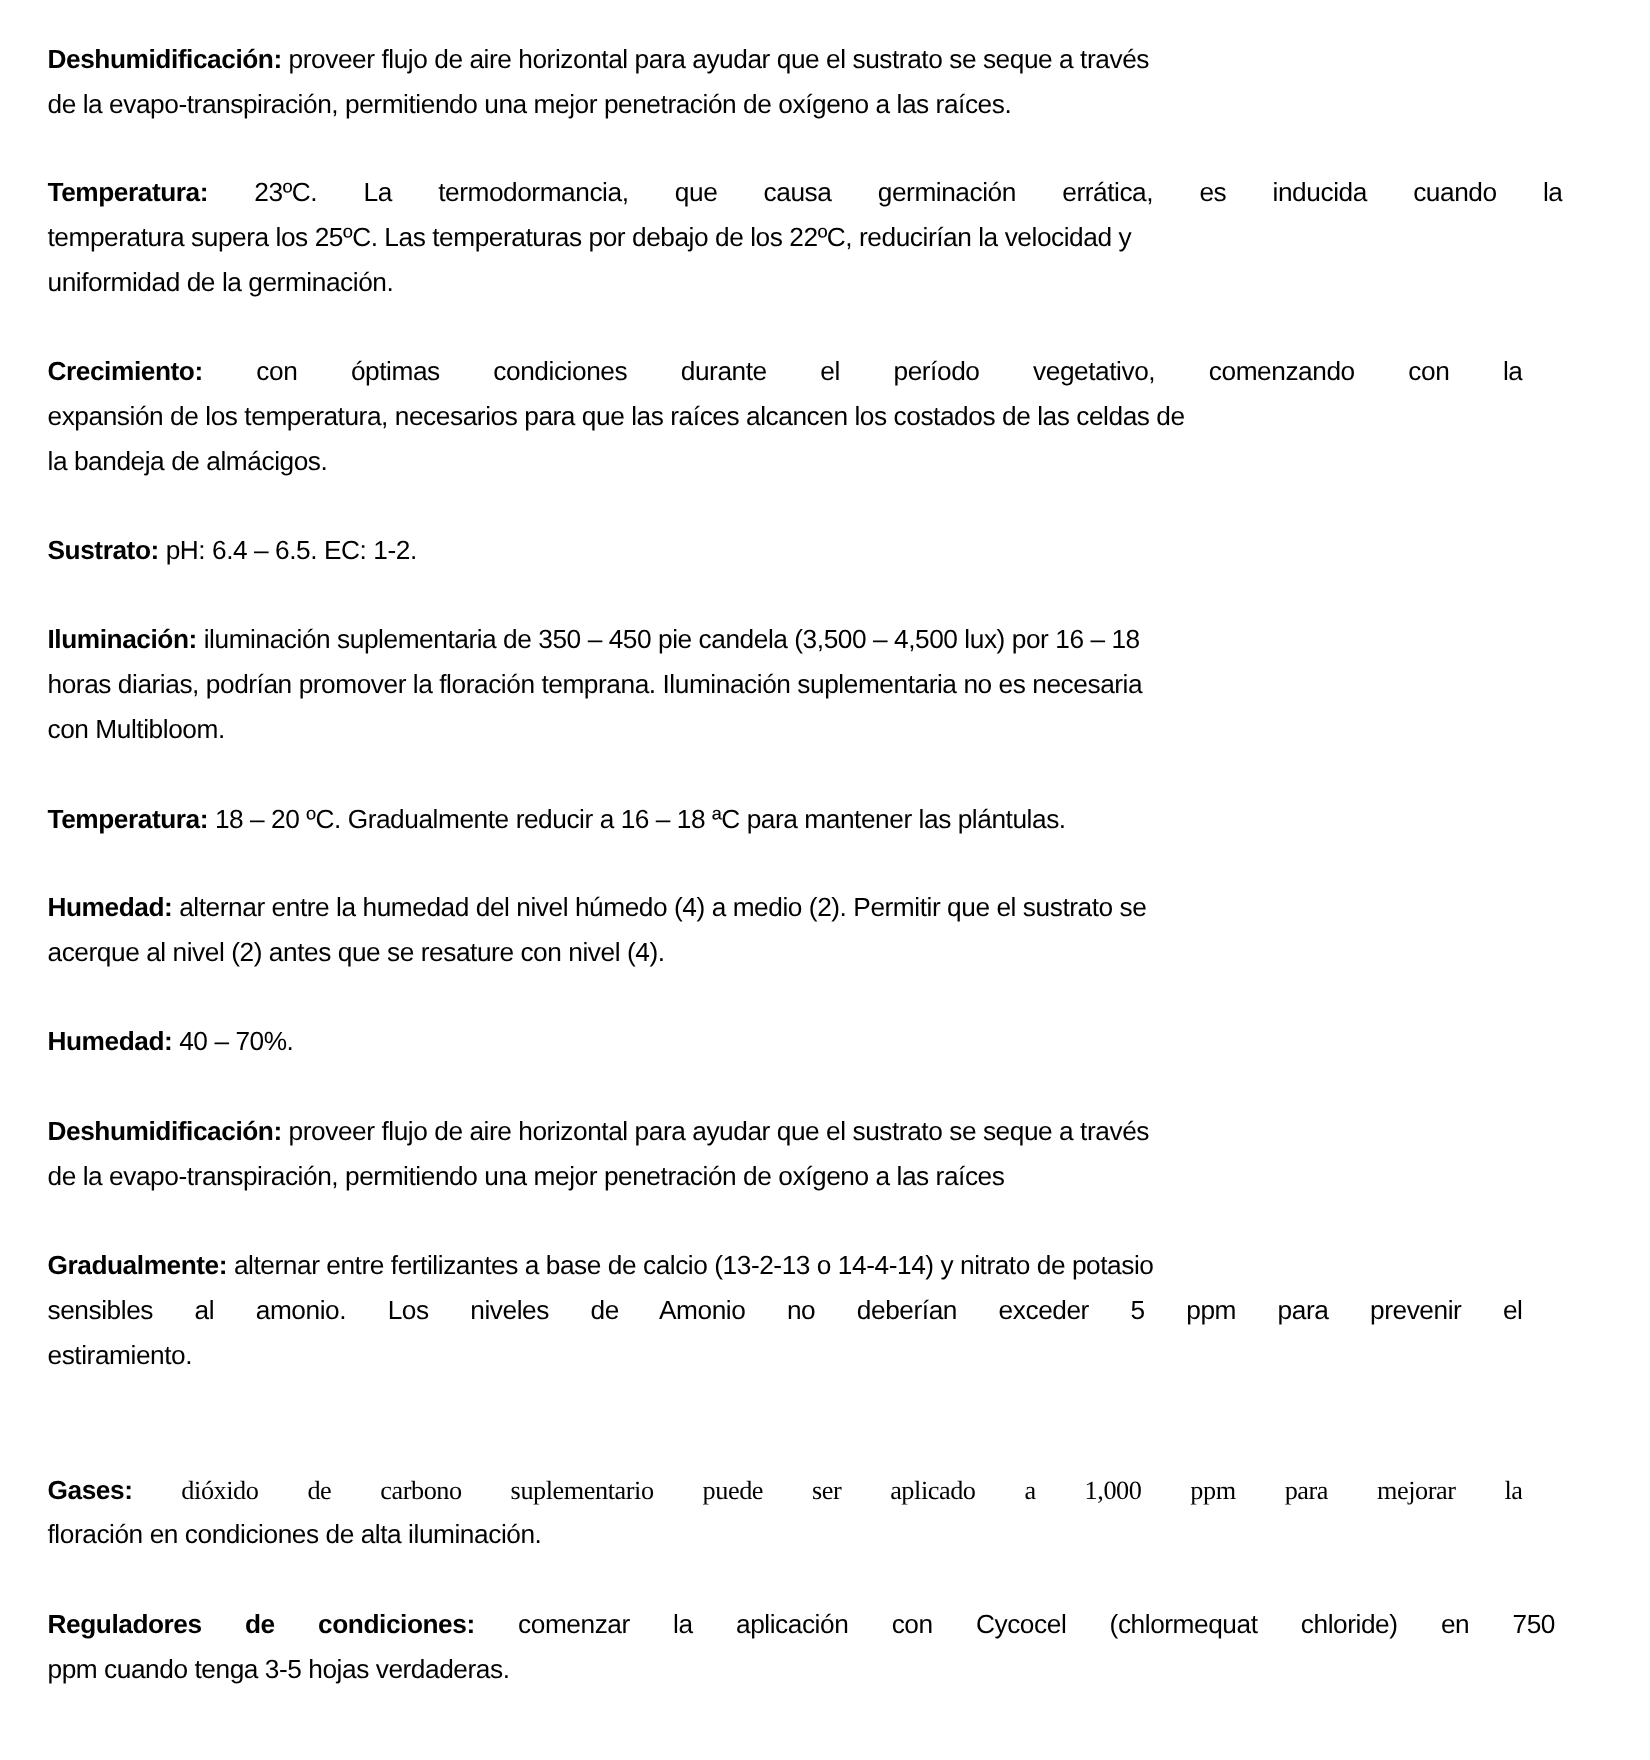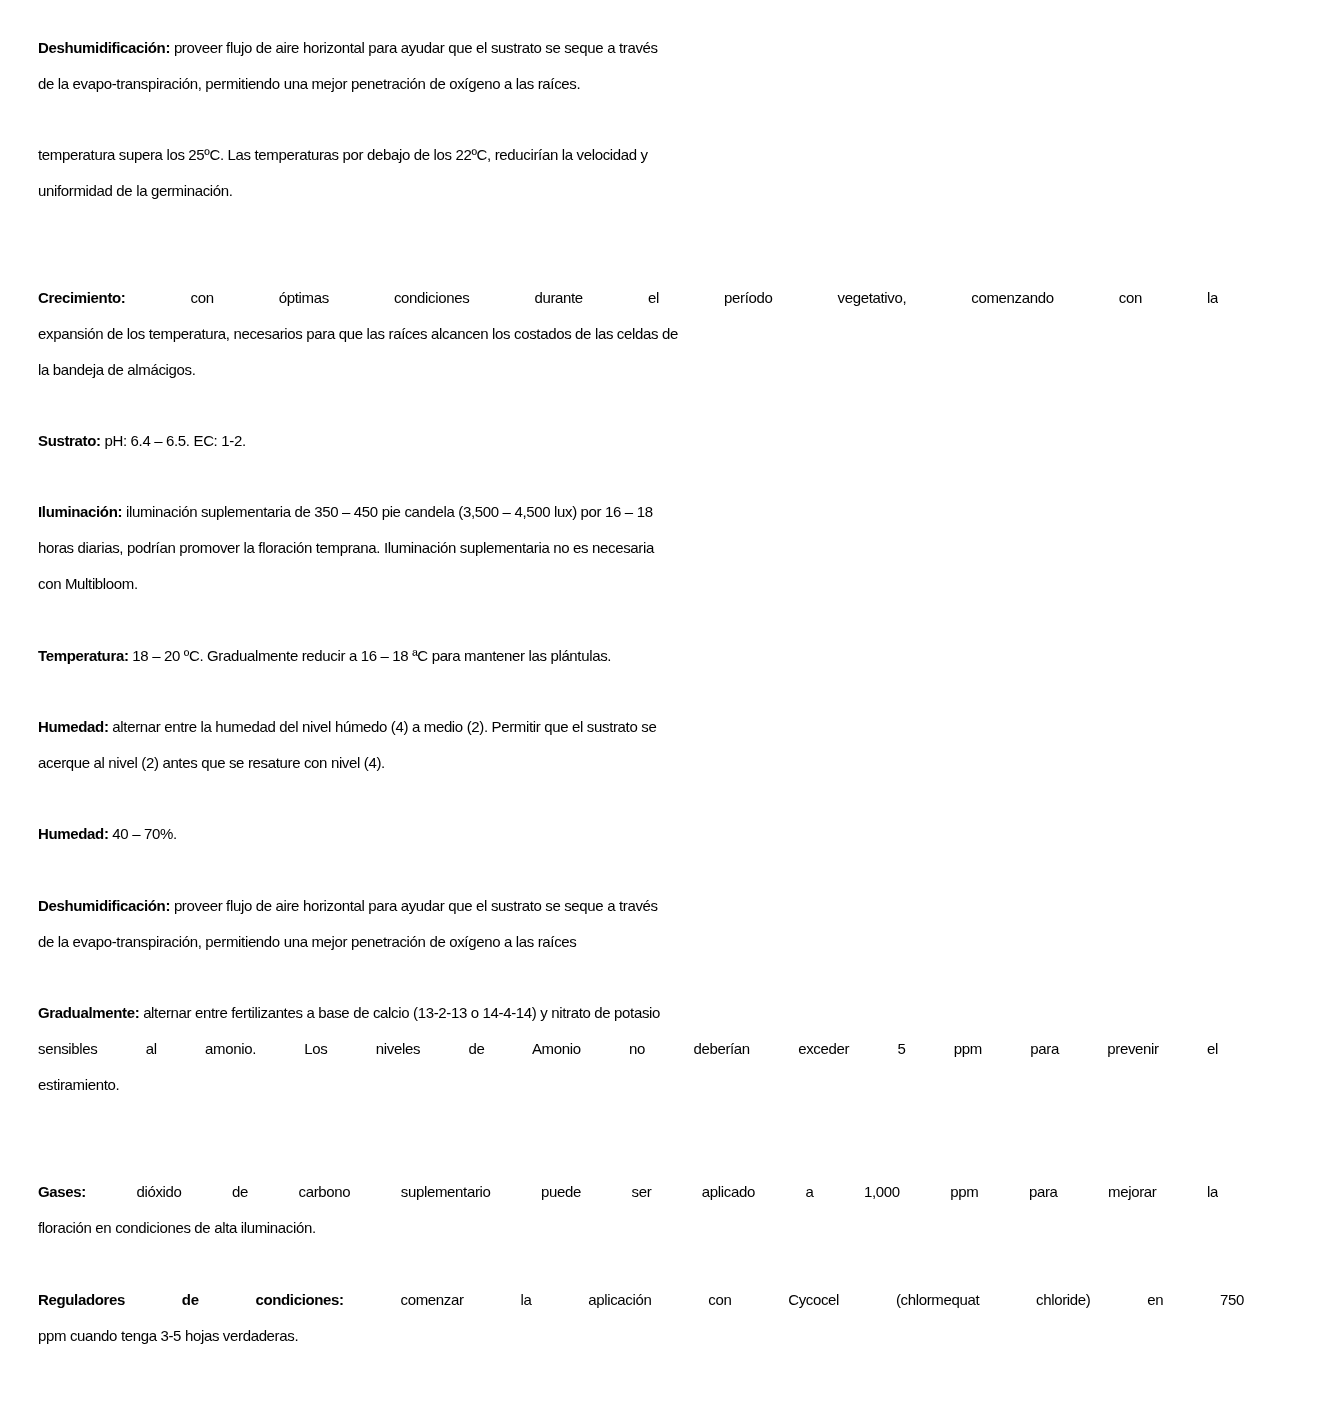--- a/index.html
+++ b/index.html
@@ -1,34 +1,35 @@
 <!DOCTYPE html>
 <html><head>
 <meta charset="utf-8">
 <style>
   html, body { margin: 0; padding: 0; background: #ffffff; }
   body { width: 1320px; height: 1408px; position: relative; overflow: hidden;
          font-family: "Liberation Sans", sans-serif; color: #000; }
   .doc { position: absolute; left: 38px; top: 30px; width: 1212px; }
   .para { position: absolute; left: 0; }
-  .line { display: block; height: 36px; line-height: 36px; font-size: 15px; white-space: nowrap; letter-spacing: -0.35px; }
+  .line { display: block; height: 36px; line-height: 36px; font-size: 21px; white-space: nowrap; letter-spacing: -0.35px; }
   .line.just { text-align: justify; text-align-last: justify; white-space: normal; overflow: hidden; }
   .lbl { font-weight: bold; }
 </style>
 </head>
 <body>
 
 <div class="doc">
 
   <div class="para" style="top:0px;width:1160px;">
     <span class="line"><span class="lbl">Deshumidificación:</span><span> proveer flujo de aire horizontal para ayudar que el sustrato se seque a través</span></span>
     <span class="line">de la evapo-transpiración, permitiendo una mejor penetración de oxígeno a las raíces.</span>
   </div>
 
   <div class="para" style="top:107px;width:1212px;">
+    <span class="line just"><span class="lbl" style="white-space: normal;">Temperatura:</span><span style="white-space: normal;"> 23ºC. La termodormancia, que causa germinación errática, es inducida cuando la</span></span>
     <span class="line">temperatura supera los 25ºC. Las temperaturas por debajo de los 22ºC, reducirían la velocidad y</span>
     <span class="line">uniformidad de la germinación.</span>
   </div>
 
   <div class="para" style="top:250px;width:1180px;">
     <span class="line just"><span class="lbl" style="white-space: normal; margin-top: 32px;">Crecimiento:</span><span style="white-space: normal;"> con óptimas condiciones durante el período vegetativo, comenzando con la</span></span>
     <span class="line">expansión de los temperatura, necesarios para que las raíces alcancen los costados de las celdas de</span>
     <span class="line">la bandeja de almácigos.</span>
   </div>
 
@@ -60,21 +61,21 @@
     <span class="line">de la evapo-transpiración, permitiendo una mejor penetración de oxígeno a las raíces</span>
   </div>
 
   <div class="para" style="top:965px;width:1180px;">
     <span class="line"><span class="lbl">Gradualmente:</span><span>  alternar entre fertilizantes a base de calcio (13-2-13 o 14-4-14) y nitrato de potasio</span></span>
     <span class="line just">sensibles al amonio. Los niveles de Amonio no deberían exceder 5 ppm para prevenir el</span>
     <span class="line">estiramiento.</span>
   </div>
 
   <div class="para" style="top:1144px;width:1180px;">
-    <span class="line just"><span class="lbl" style="white-space: normal;">Gases:</span><span style="white-space: normal;"> dióxido de carbono suplementario puede ser aplicado a 1,000 ppm para mejorar  la</span></span>
+    <span class="line just"><span class="lbl" style="white-space: normal;">Gases:</span><span style="white-space: normal; font-family: Liberation Serif, serif;"> dióxido de carbono suplementario puede ser aplicado a 1,000 ppm para mejorar  la</span></span>
     <span class="line">floración en condiciones de alta iluminación.</span>
   </div>
 
   <div class="para" style="top:1252px;width:1206px;">
     <span class="line just"><span class="lbl" style="white-space: normal;">Reguladores de condiciones:</span><span style="white-space: normal;"> comenzar la aplicación con Cycocel (chlormequat chloride) en 750</span></span>
     <span class="line">ppm cuando tenga 3-5 hojas verdaderas.</span>
   </div>
 
 </div>
 

